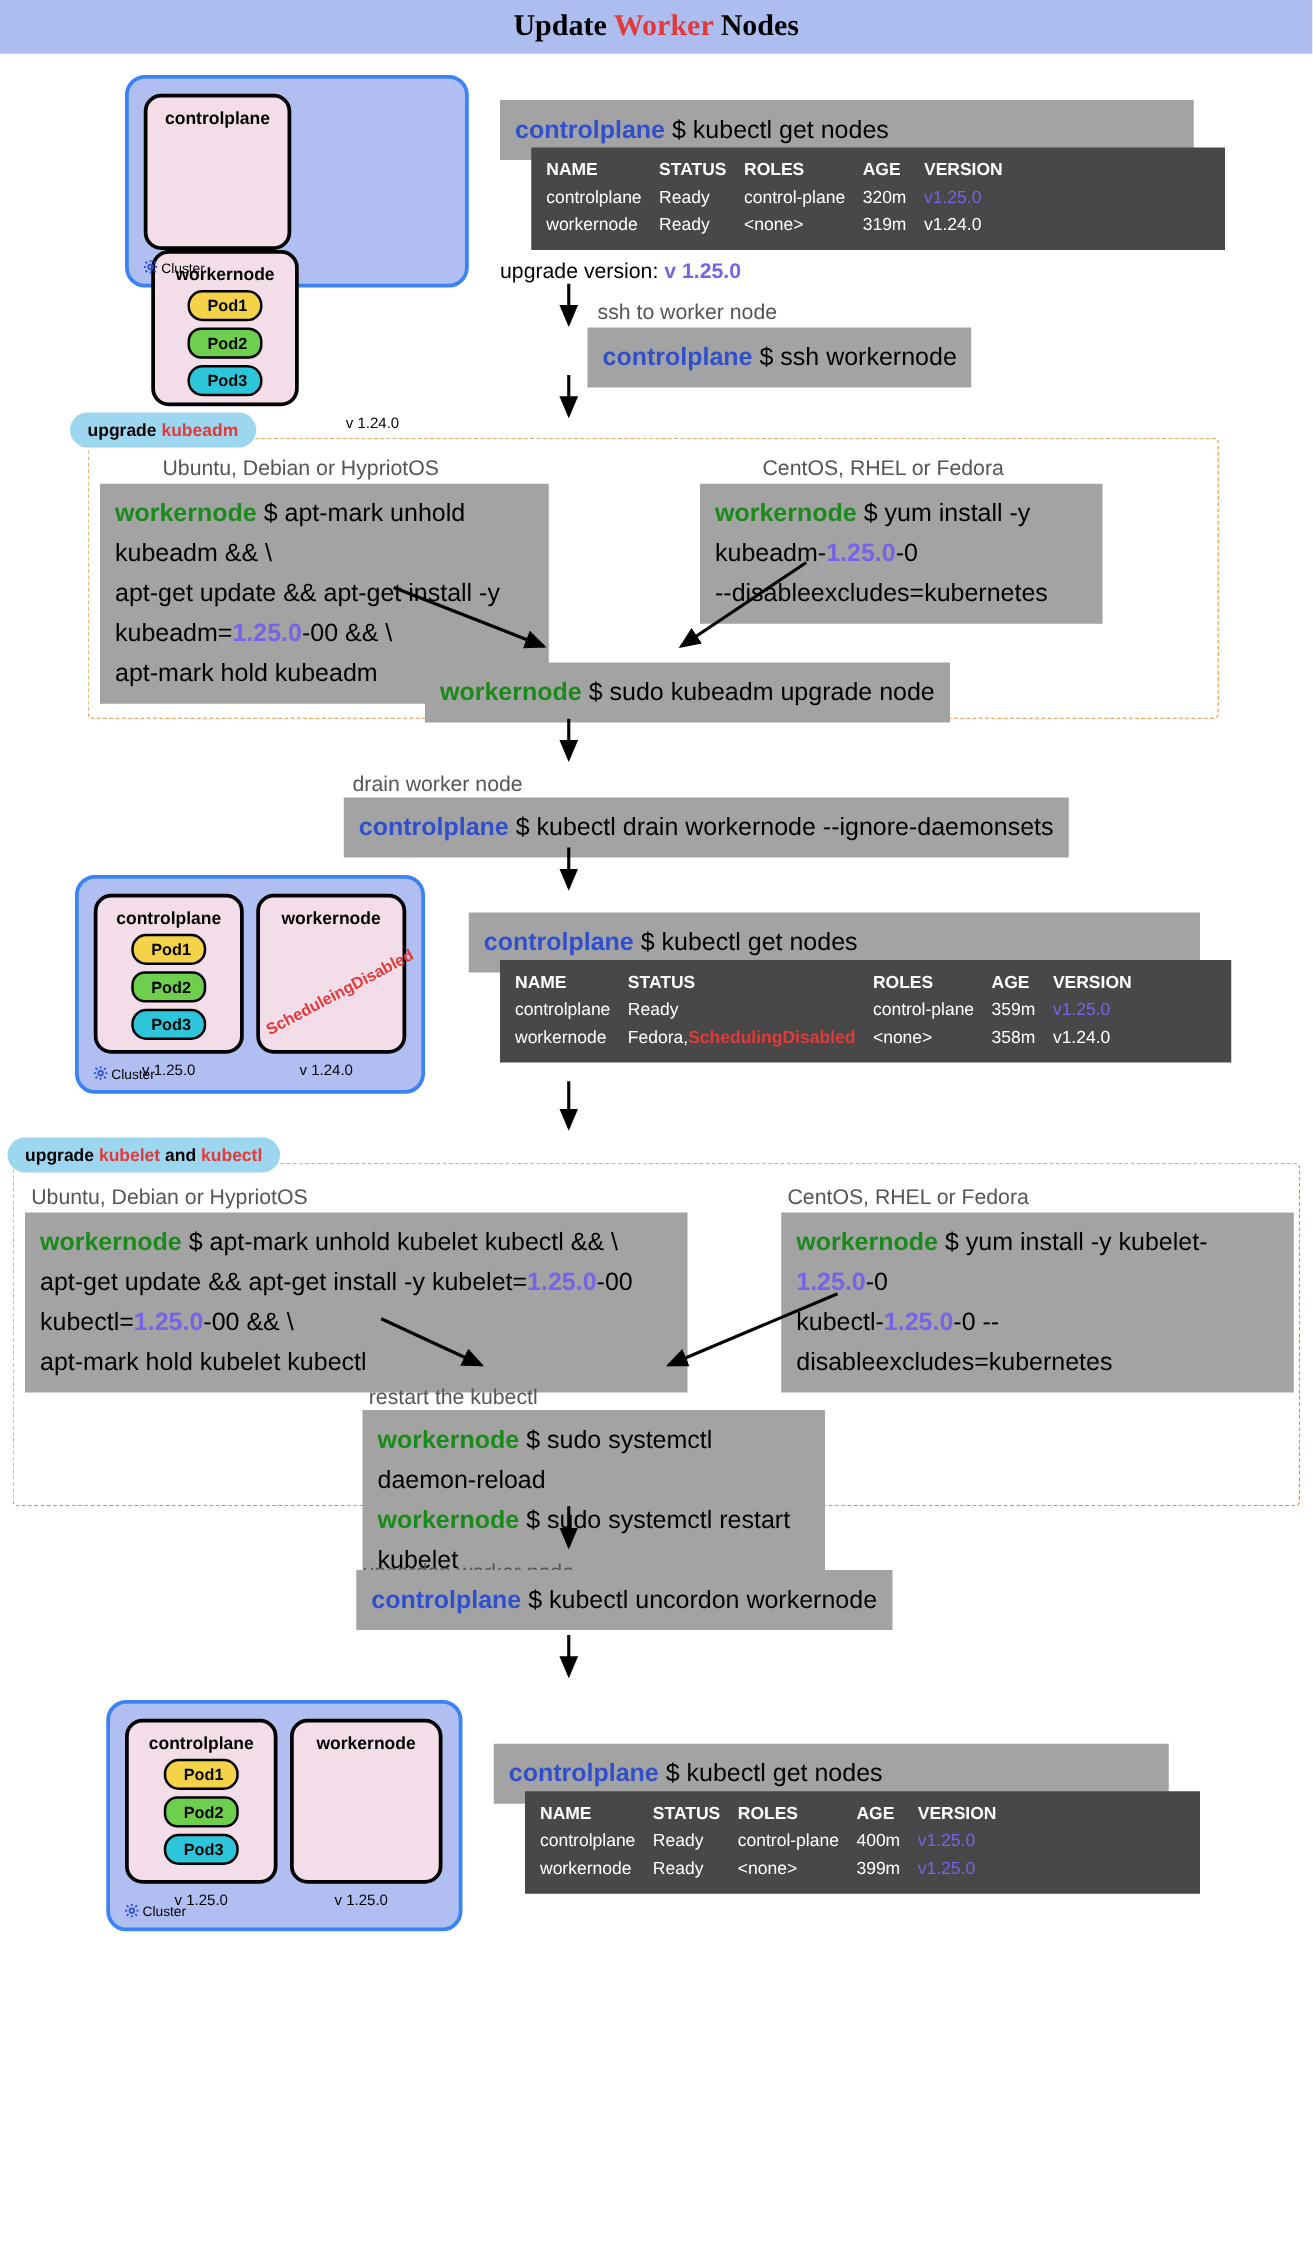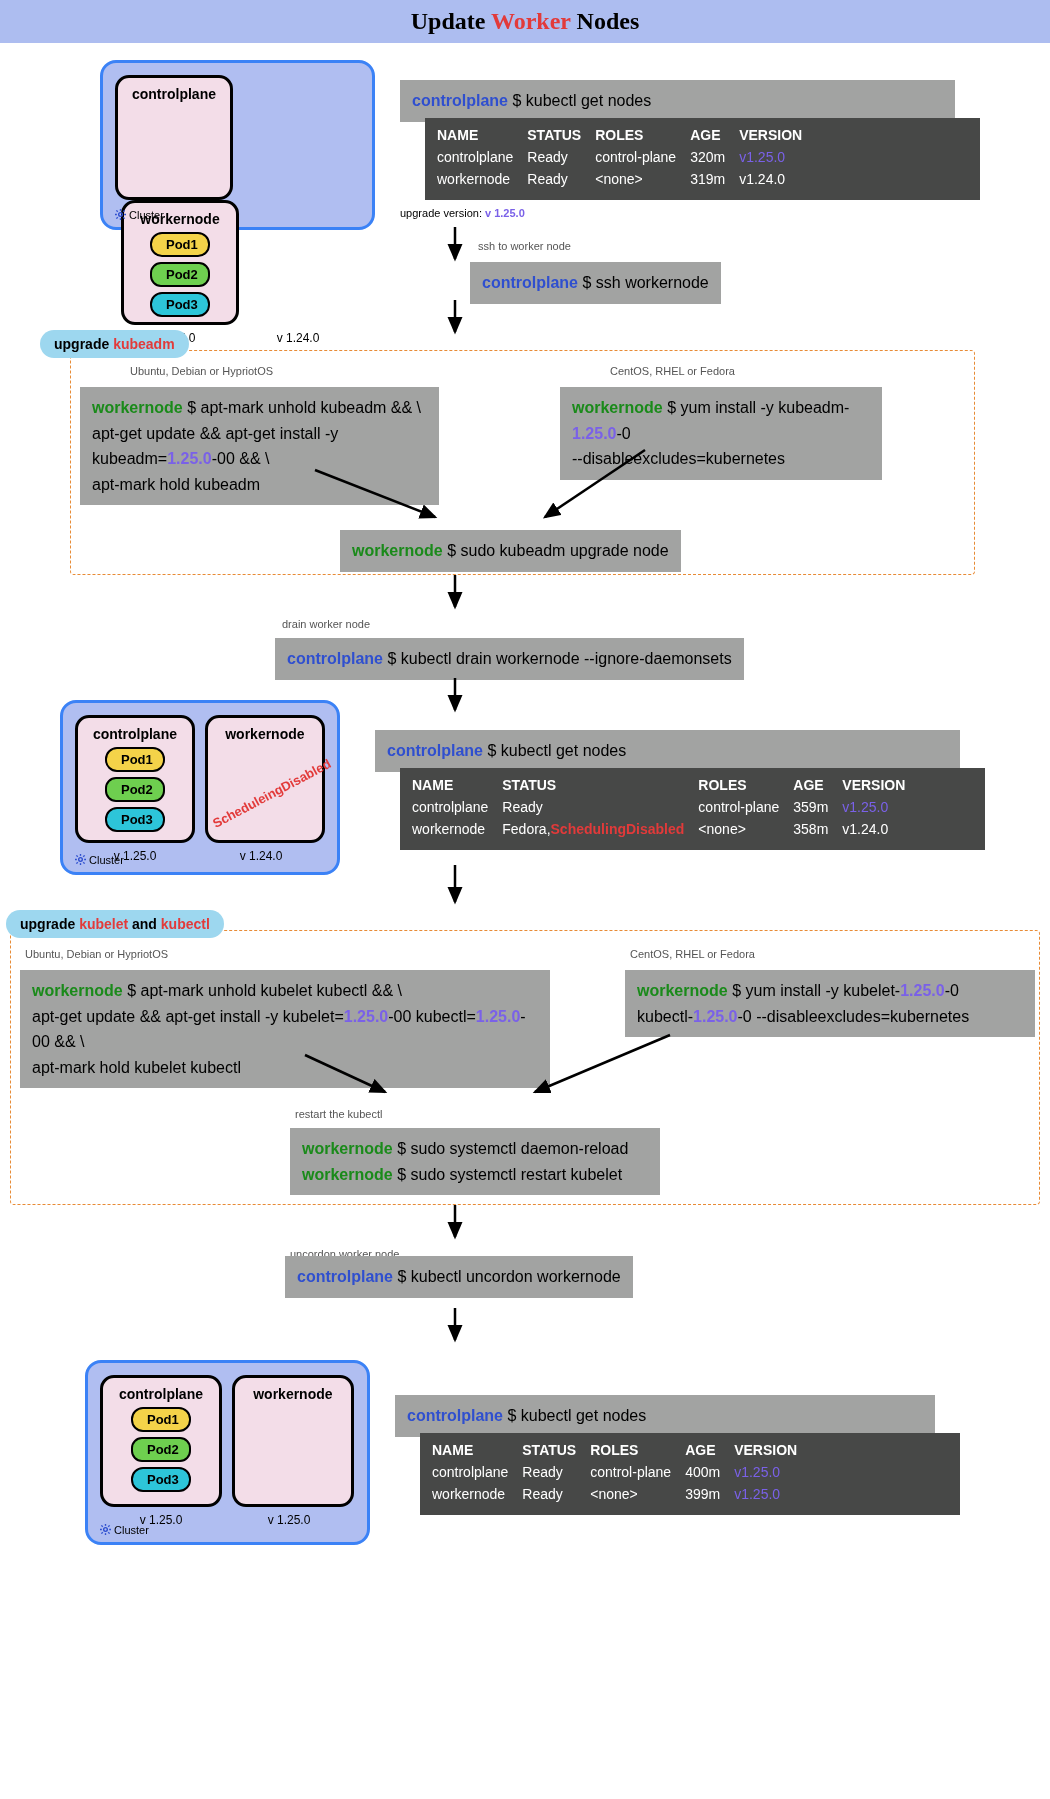--- a/index.html
+++ b/index.html
@@ -48,34 +48,34 @@
 .pod-yellow { background: #f4d349; }
 .pod-green  { background: #6ecf4f; border-radius: 11px; }
 .pod-cyan   { background: #2dc5d9; }
 .ver-label { font-size: 12px; text-align: center; margin-top: 6px; }
 .cluster-label { font-size: 11px; position: absolute; bottom: 6px; left: 12px; }
 .cmd-box {
   position: absolute;
   background: #a2a3a2;
   padding: 8px 12px;
   line-height: 1.6;
-  font-size: 16px;
+  font-size: 20px;
 }
 .dark-table {
   position: absolute;
   background: #474847;
   color: #fff;
   padding: 6px 12px 10px 12px;
   font-size: 14px;
   margin-left: 25px;
 }
 .dark-table table { border-collapse: collapse; }
 .dark-table th, .dark-table td { padding: 3px 14px 3px 0; text-align: left; font-weight: normal; }
 .dark-table th { color: #fff; font-weight: bold; }
-.caption { position: absolute; font-size: 11px; color: #555; }
+.caption { position: absolute; font-size: 17px; color: #555; }
 .blue  { color: #2f4fcf; font-weight: bold; }
 .green { color: #1a8a1a; font-weight: bold; }
 .purple{ color: #7a61e8; font-weight: bold; }
 .red   { color: #e23a3a; font-weight: bold; }
 .section-tag {
   position: absolute;
   background: #9dd7ef;
   border-radius: 16px;
   padding: 6px 14px;
   font-weight: bold;
@@ -179,21 +179,21 @@
   </svg>
 <div class="caption" style="left:478px; top:240px">ssh to worker node</div>
 <div class="cmd-box" style="left:470px; top:262px">
   <span class="blue">controlplane</span><span> $ ssh workernode</span>
 </div>
 <svg class="arrow" style="left:445px; top:300px" width="20" height="40">
     <line x1="10" y1="0" x2="10" y2="32" stroke="#000" stroke-width="2.5" marker-end="url(#ah)"></line>
   </svg>
 
 <div class="section-box" style="left:70px; top:350px; width:905px; height:225px"></div>
-<div class="section-tag" style="left:40px; top:330px">
+<div class="section-tag" style="left:56px; top:330px">
   <span>upgrade </span><span class="red">kubeadm</span>
 </div>
 
 <div class="caption" style="left:130px; top:365px">Ubuntu, Debian or HypriotOS</div>
 <div class="cmd-box" style="left:80px; top:387px; width:359px">
   <span class="green">workernode</span><span> $ apt-mark unhold kubeadm &amp;&amp; \</span><br>
   <span>apt-get update &amp;&amp; apt-get install -y kubeadm=</span><span class="purple">1.25.0</span><span>-00 &amp;&amp; \</span><br>
   <span>apt-mark hold kubeadm</span>
 </div>
 

